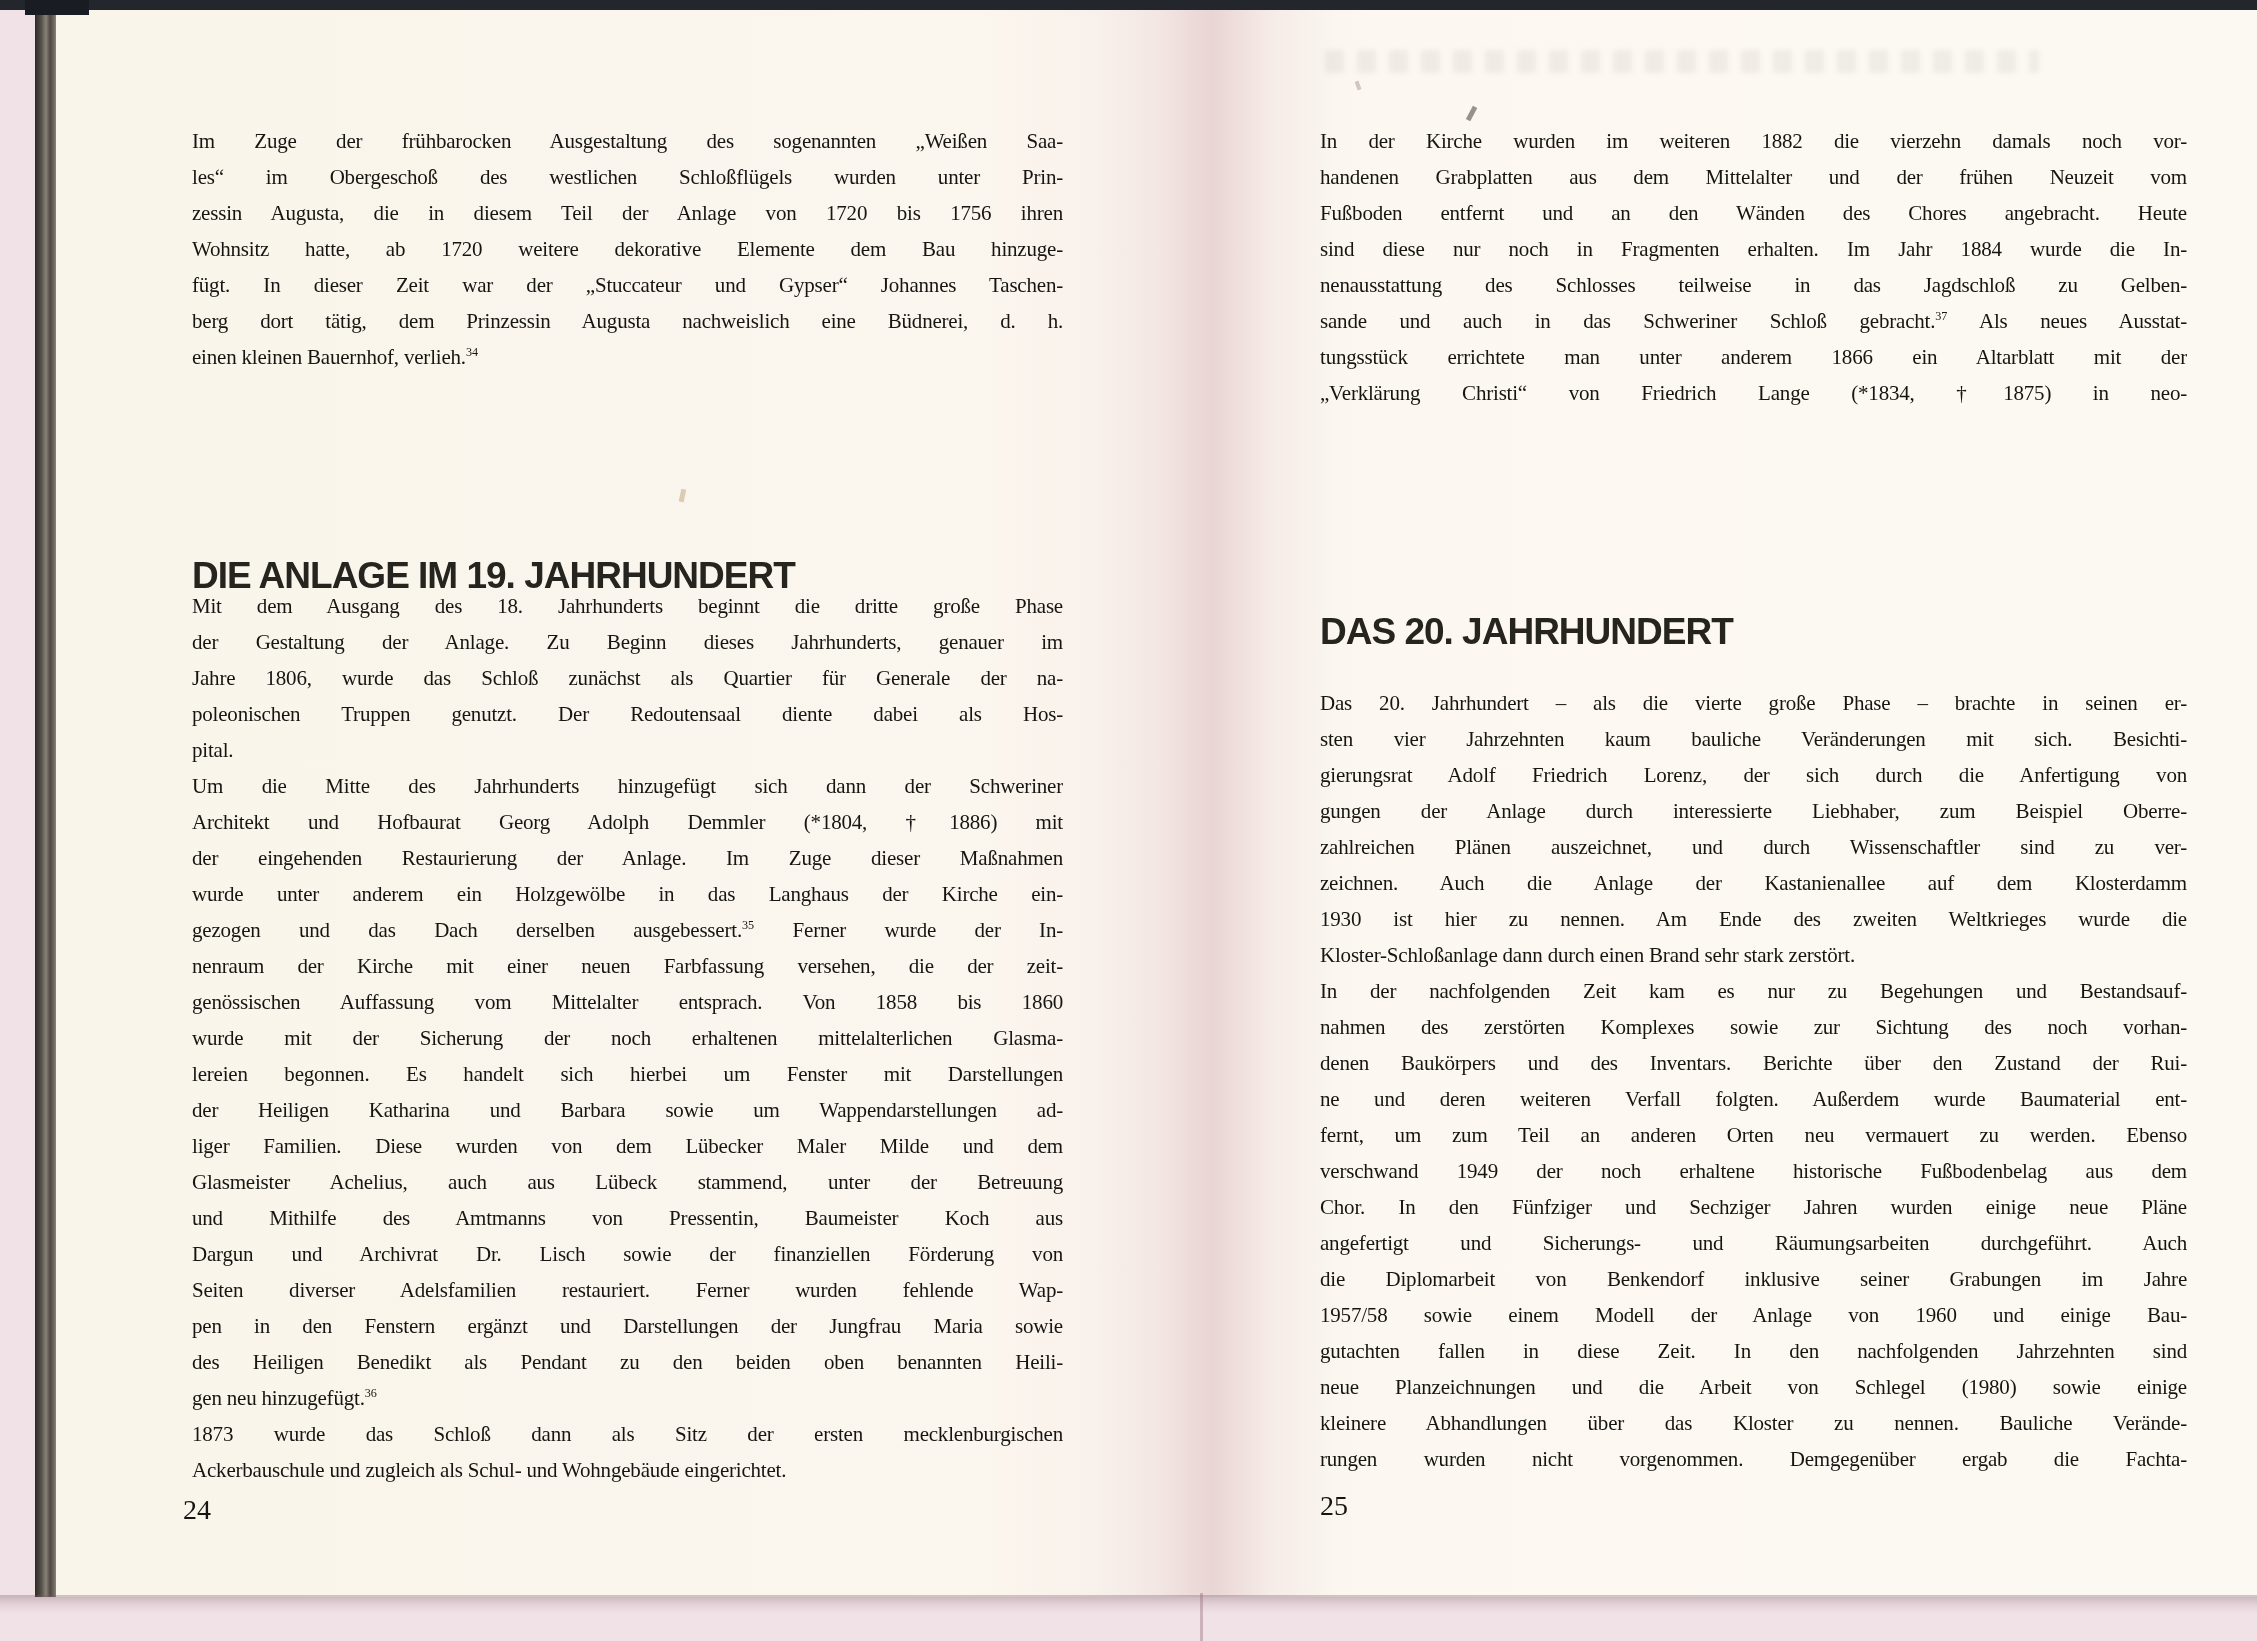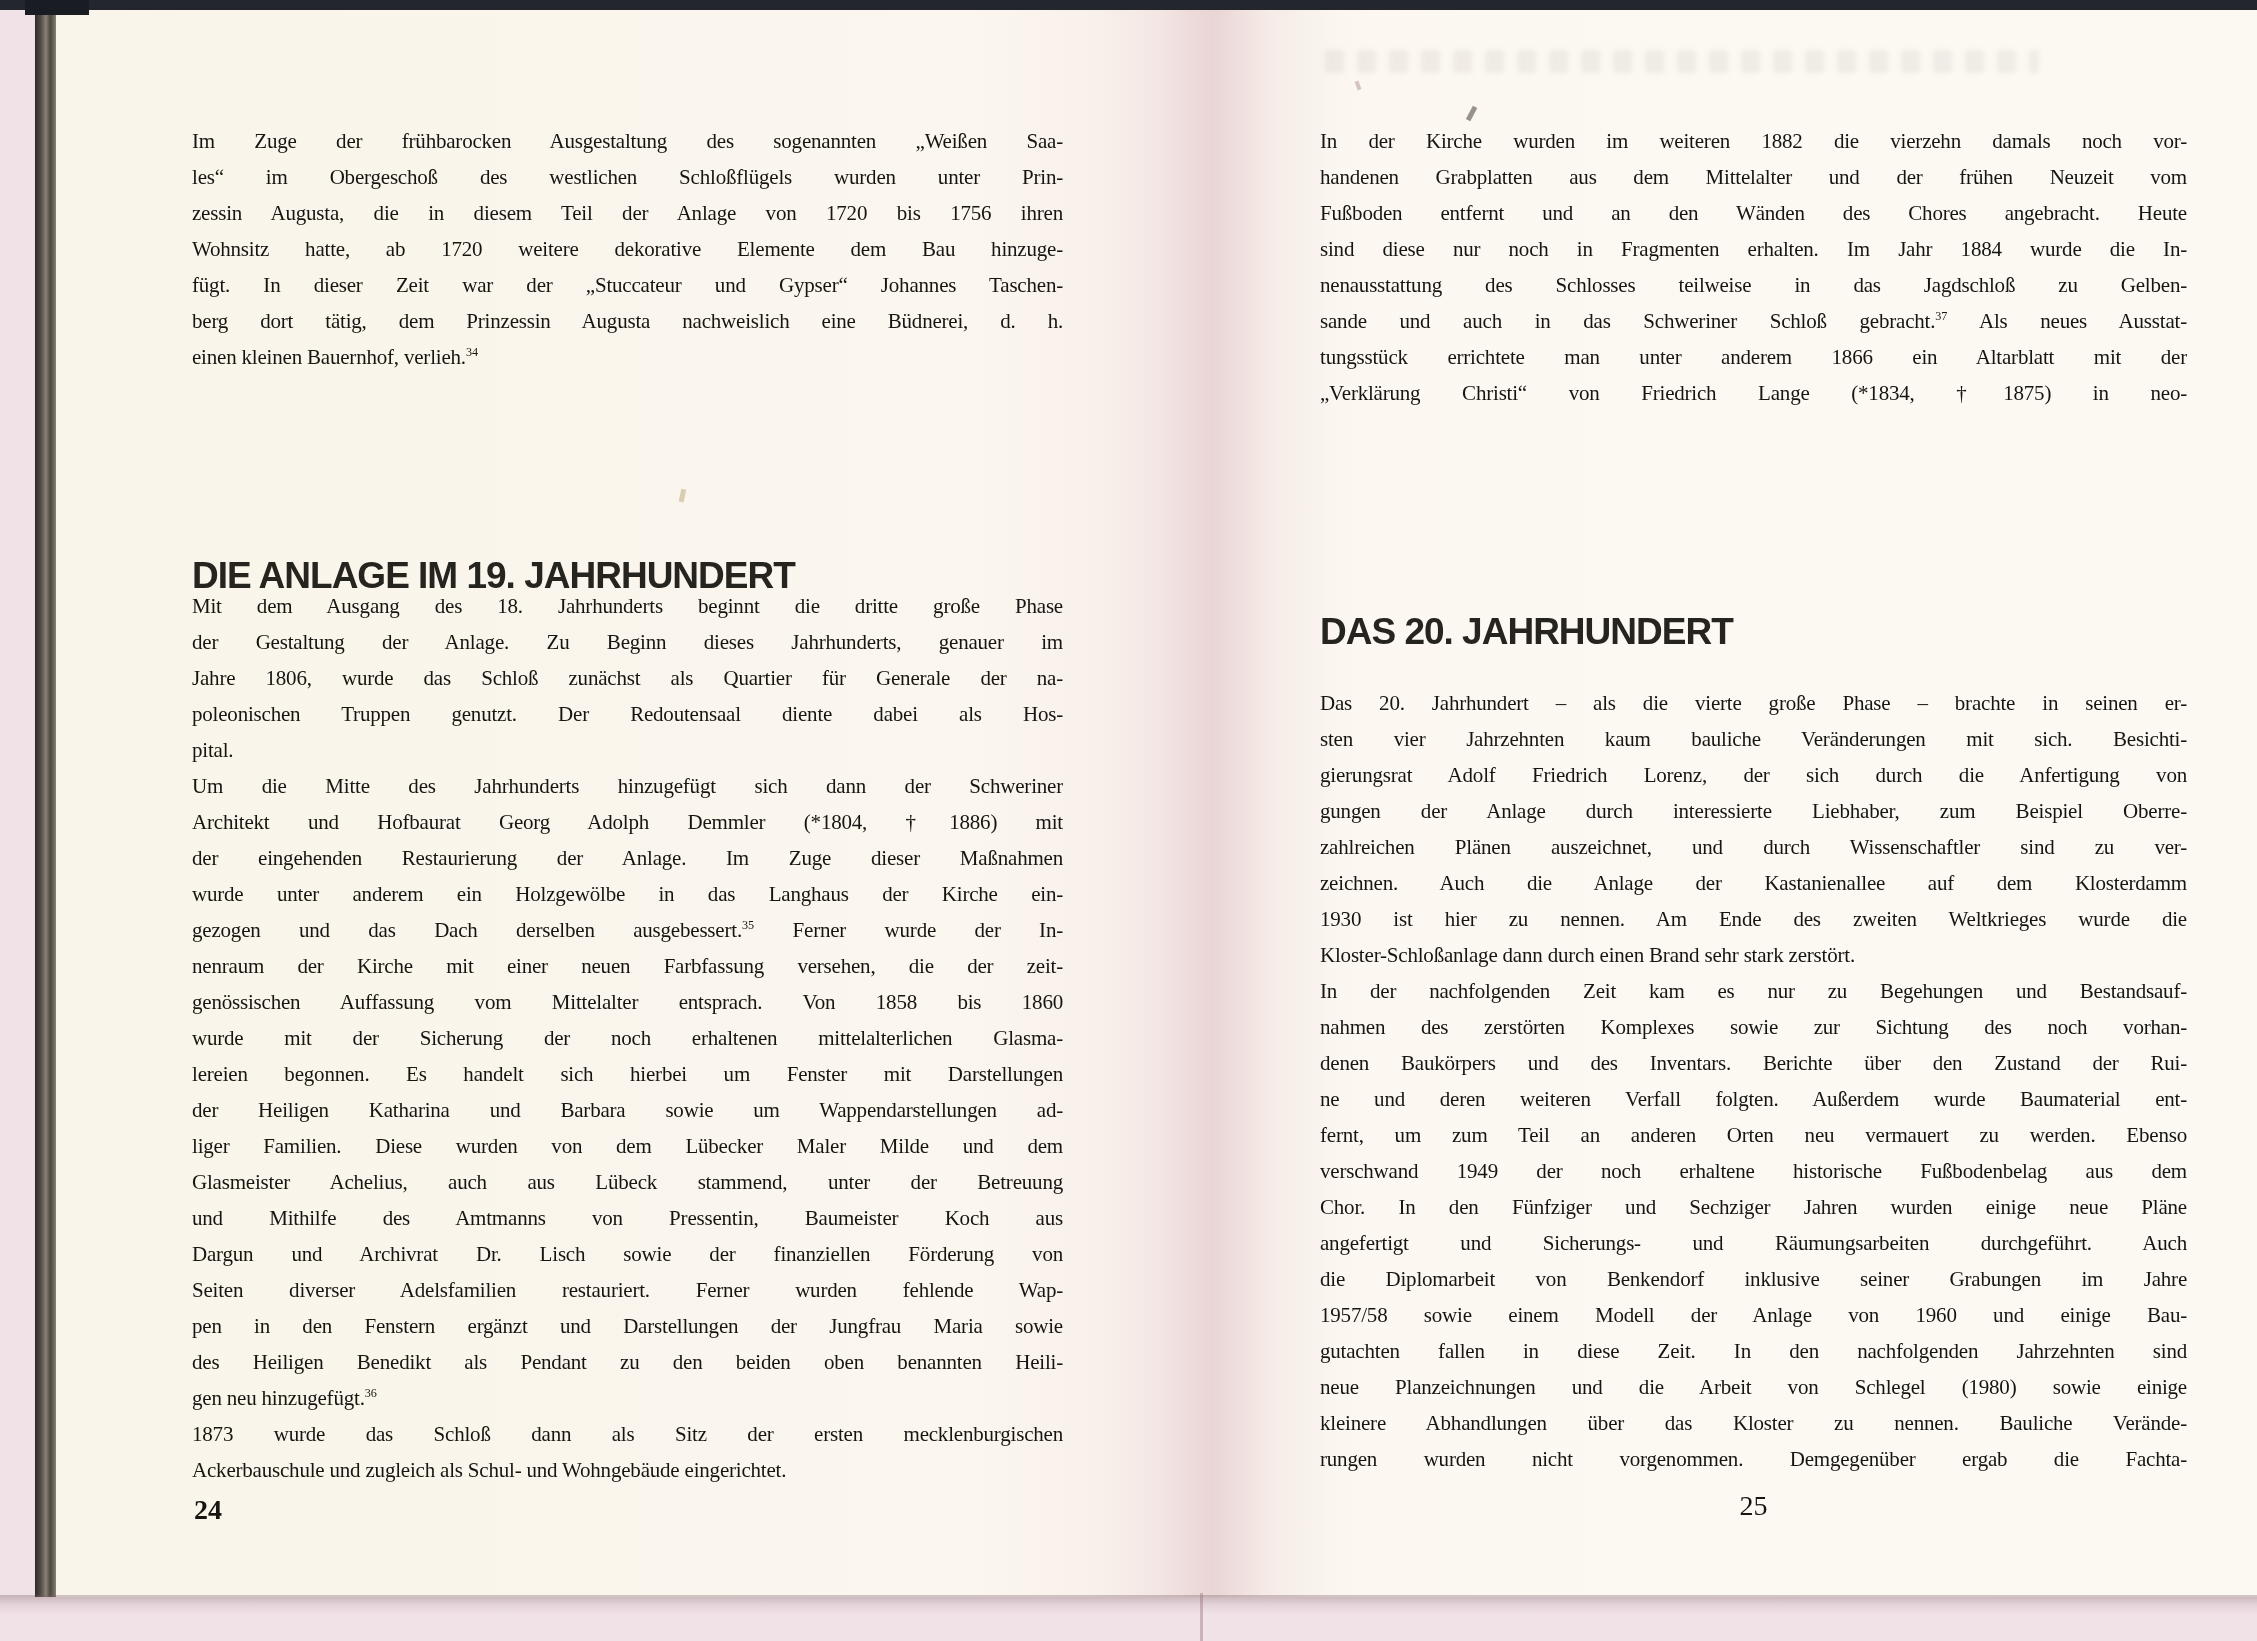--- a/index.html
+++ b/index.html
@@ -72,25 +72,25 @@
     font-family:"Liberation Sans",sans-serif;
     font-weight:bold;font-size:37px;letter-spacing:-1px;
     color:#26241f;
   }
   .pagenum{
     position:absolute;font-size:28px;color:var(--ink,#161511);
   }
   .col-left-intro{left:157px;top:114px;width:871px;}
   .h-left{left:157px;top:506px;margin-top:40px;}
   .col-left-body{left:157px;top:579px;width:871px;}
-  .pn-left{left:159px;top:1485px;font-weight:bold;}
+  .pn-left{left:148px;top:1485px;}
   .col-right-intro{left:1285px;top:114px;width:867px;}
   .h-right{left:1285px;top:602px;}
   .col-right-body{left:1285px;top:676px;width:867px;}
-  .pn-right{left:1285px;top:1481px;width:867px;text-align:center;}
+  .pn-right{left:1285px;top:1481px;width:867px;text-align:left;}
 </style>
 </head>
 <body>
 
 <div id="scan">
   <div class="book">
     <div class="spine"></div>
     <div class="page-edges"></div>
     <div class="gutter"></div>
     <div class="ghost"></div>

